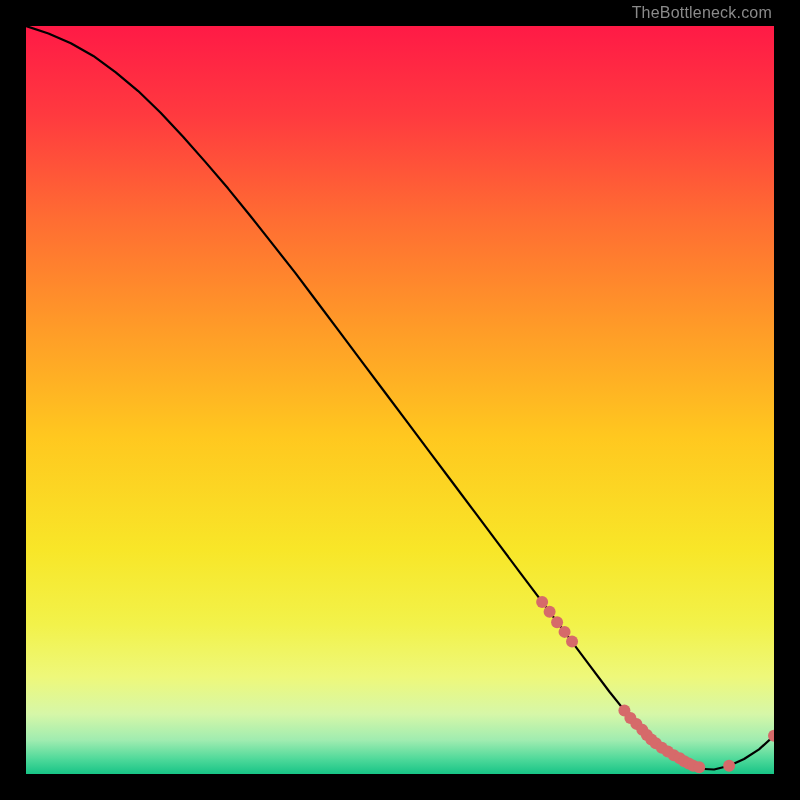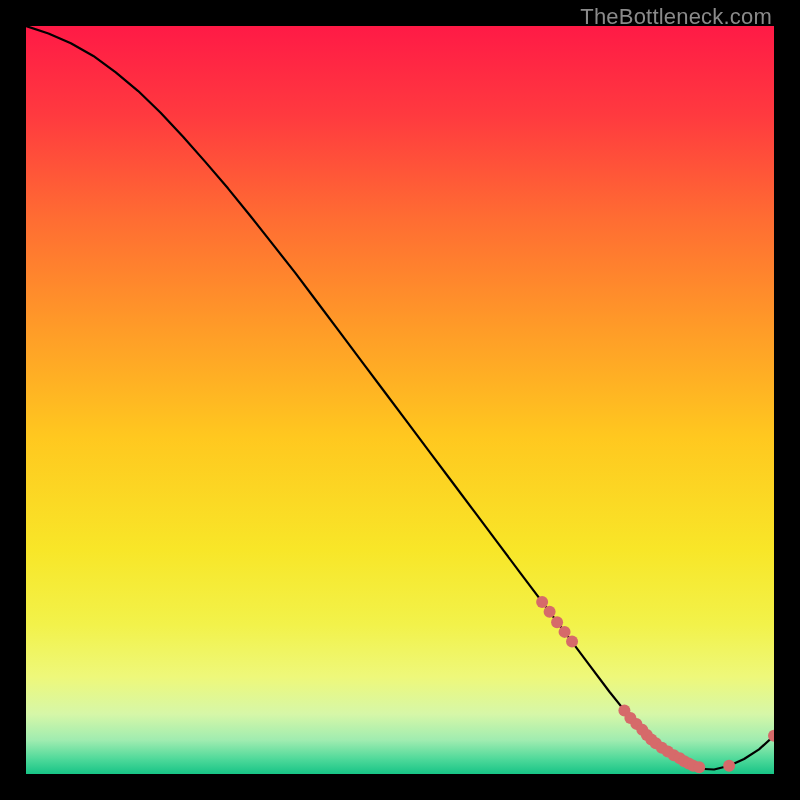--- a/index.html
+++ b/index.html
@@ -29,21 +29,21 @@
     left: 0;
     top: 0;
     width: 100%;
     height: 100%;
   }
   .watermark {
     position: absolute;
     top: 4px;
     right: 28px;
     font-family: Arial, Helvetica, sans-serif;
-    font-size: 22px;
+    font-size: 16px;
     color: #8a8a8a;
     letter-spacing: 0.2px;
   }
 </style>
 </head>
 <body>
 <div class="frame">
 
   <div class="plot-area">
     <svg id="svg-root" class="curve-svg" viewBox="0 0 748 748" preserveAspectRatio="none">

